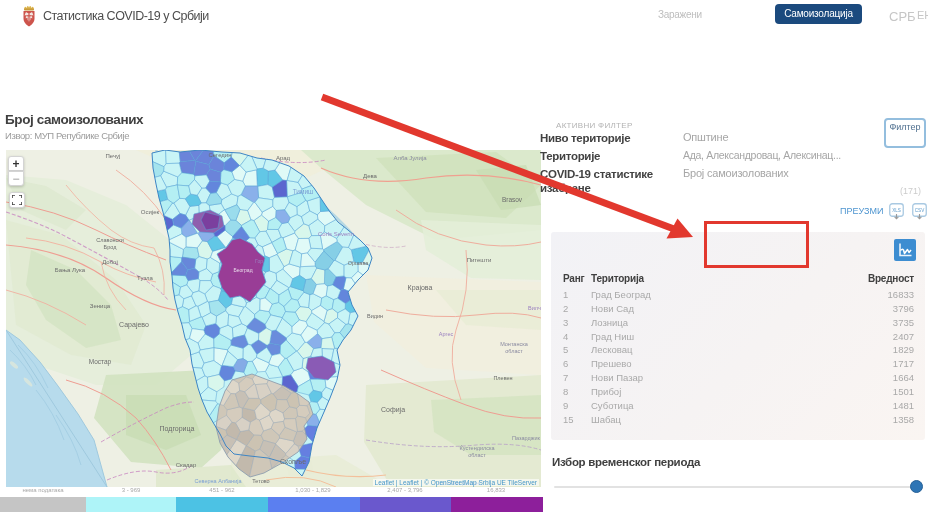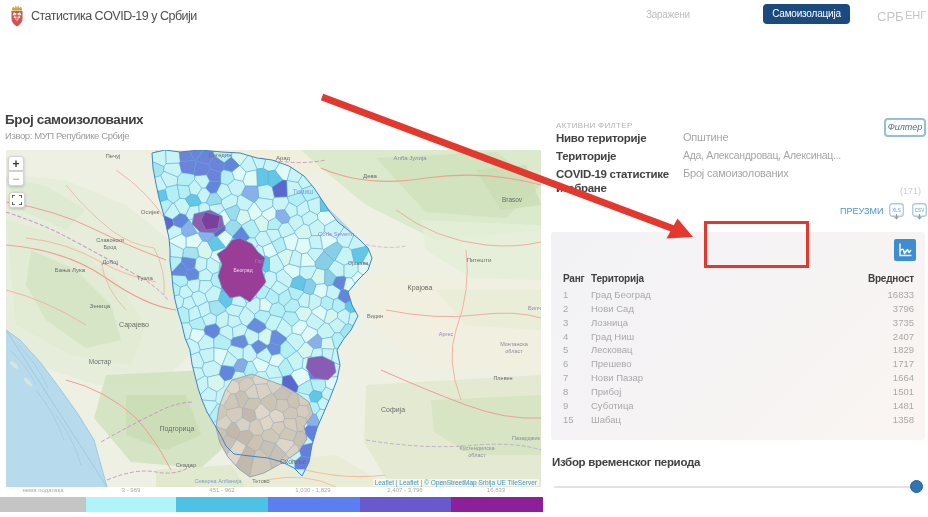--- a/index.html
+++ b/index.html
@@ -1,21 +1,21 @@
 <!DOCTYPE html>
 <html><head>
 <meta charset="utf-8">
 <style>
 * { margin:0; padding:0; box-sizing:border-box; }
 html,body { width:928px; height:517px; overflow:hidden; background:#fff;
   font-family:"Liberation Sans", sans-serif; }
 #page { position:relative; width:928px; height:517px; }
 
 
-#hdr { position:absolute; left:0; top:0; width:784px; height:30px; background:#fff; }
+#hdr { position:absolute; left:12px; top:0; width:784px; height:30px; background:#fff; }
 #logo { position:absolute; left:9px; top:3px; }
 #htitle { position:absolute; left:31px; top:9px; font-size:12.5px; color:#4d4d4d; letter-spacing:-0.5px; }
 #nav1 { position:absolute; left:646px; top:9px; font-size:10px; color:#bdbdbd; letter-spacing:-0.3px; }
 #navbtn { position:absolute; left:763px; top:4px; width:87px; height:20px; background:#1b4a7e; border-radius:4px; color:#fff; font-size:10px; letter-spacing:-0.2px; text-align:center; line-height:20px; }
 #lng1 { position:absolute; left:877px; top:9px; font-size:13px; color:#c6c6c6; }
 #lng2 { position:absolute; left:905px; top:9px; font-size:11px; color:#c6c6c6; }
 
 
 #banner { position:absolute; left:0; top:30px; width:928px; height:58px; background:#1b4a7e; overflow:hidden; color:#fff; }
 #banner .ln { position:absolute; left:10px; font-size:9.5px; letter-spacing:0px; }
@@ -33,22 +33,22 @@
 #attr { position:absolute; right:2px; bottom:1px; font-size:6.5px; color:#4596c8; background:rgba(255,255,255,0.6); padding:0 2px; z-index:5;}
 
 
 #legendlbl { position:absolute; left:0; top:487px; width:543px; height:10px; }
 #legendlbl span { position:absolute; font-size:6px; color:#a8a8a8; transform:translateX(-50%); white-space:nowrap; }
 #legendbar { position:absolute; left:0; top:497px; height:15px; width:543px; }
 #legendbar div { position:absolute; top:0; height:15px; }
 
 
 #af { position:absolute; left:556px; top:121px; font-size:8px; color:#b3b3b3; letter-spacing:0.3px; }
-#fbtn { position:absolute; left:884px; top:118px; width:42px; height:19px; border:2px solid #94bede; border-radius:4px; background:#fff; color:#4f6f8f; font-size:9px; text-align:center; line-height:14px;font-style:italic; }
-.flbl { position:absolute; left:556px; font-size:11.5px; letter-spacing:-0.3px; font-weight:bold; color:#424242; width:128px; line-height:14px; }
+#fbtn { position:absolute; left:884px; top:118px; width:42px; height:30px; border:2px solid #94bede; border-radius:4px; background:#fff; color:#4f6f8f; font-size:9px; text-align:center; line-height:14px; }
+.flbl { position:absolute; left:540px; font-size:11.5px; letter-spacing:-0.3px; font-weight:bold; color:#424242; width:128px; line-height:14px; }
 .fval { position:absolute; left:683px; font-size:11px; letter-spacing:-0.2px; color:#a6a6a6; }
 #cnt171 { position:absolute; left:900px; top:152px; font-size:9px; color:#cccccc;margin-top:34px; }
 #dl { position:absolute; left:840px; top:206px; font-size:9px; color:#4e95d0; letter-spacing:0px; }
 .dlicon { position:absolute; top:203px; width:15px; height:17px; }
 
 
 #panel { position:absolute; left:551px; top:232px; width:374px; height:208px; border-radius:3px;
   background:linear-gradient(135deg, #f2f2f6 0%, #f6f3f3 55%, #faf5f2 100%); }
 #ptitle { position:absolute; left:11px; top:12px; font-size:9.5px; letter-spacing:-0.3px; color:#585858; }
 #picon { position:absolute; left:343px; top:7px; width:22px; height:22px; background:#3d8dd1; border-radius:2px; }

